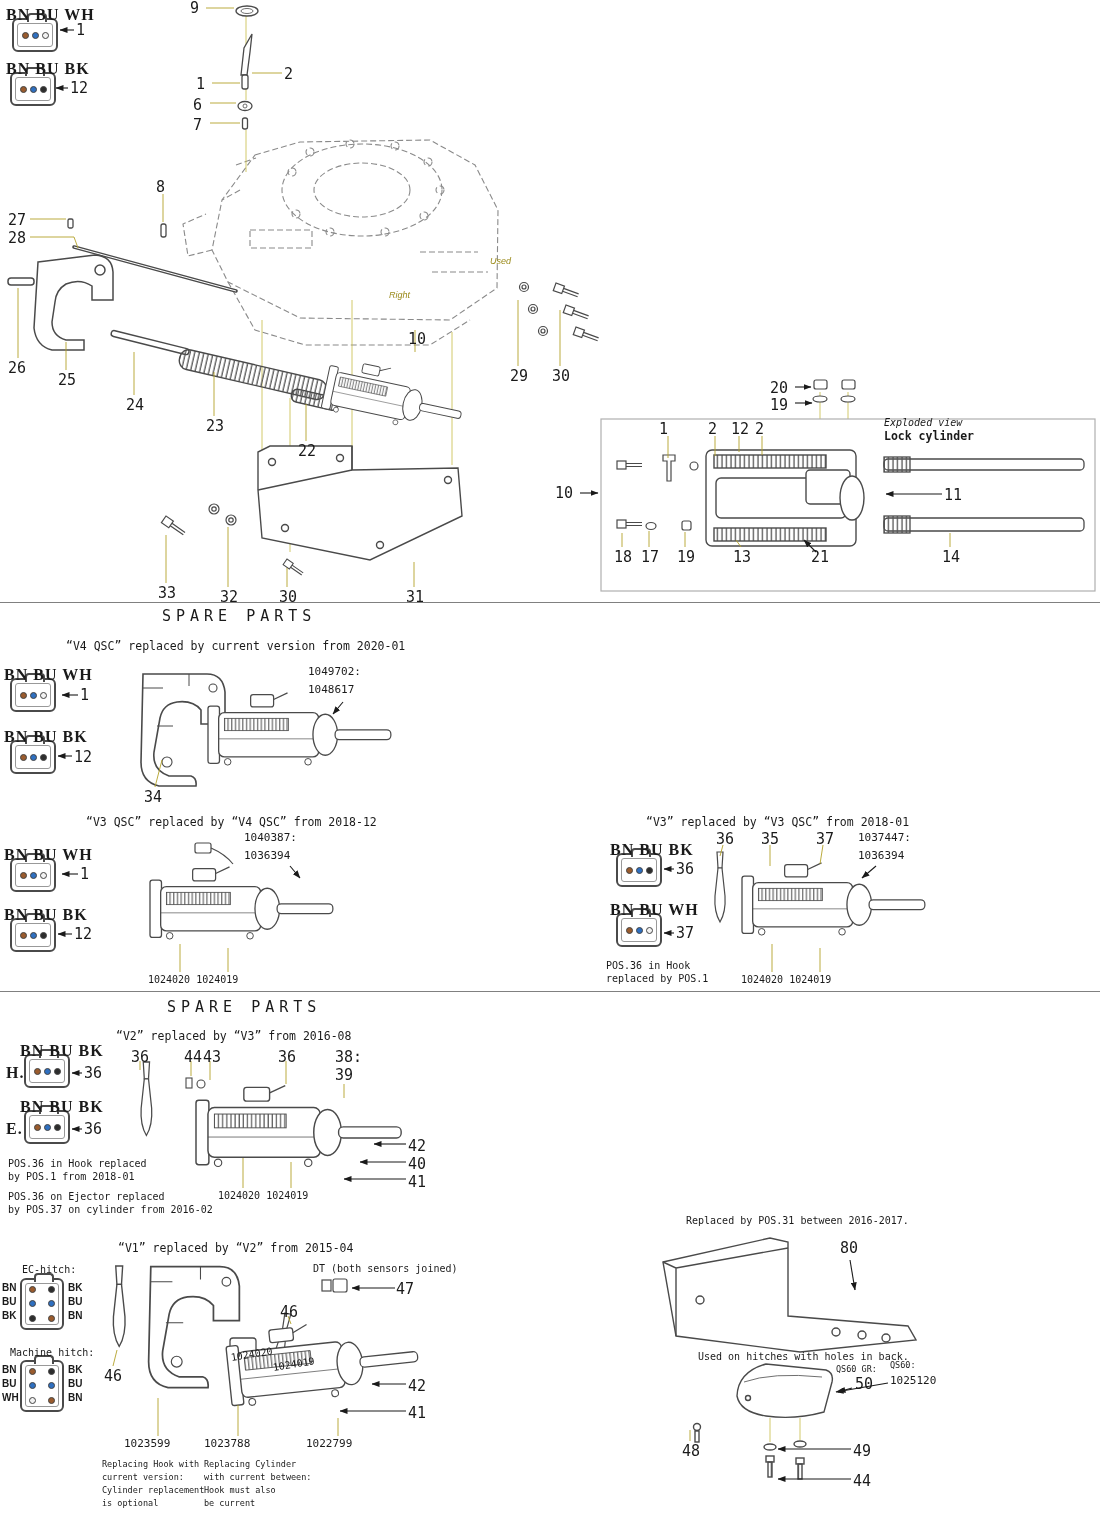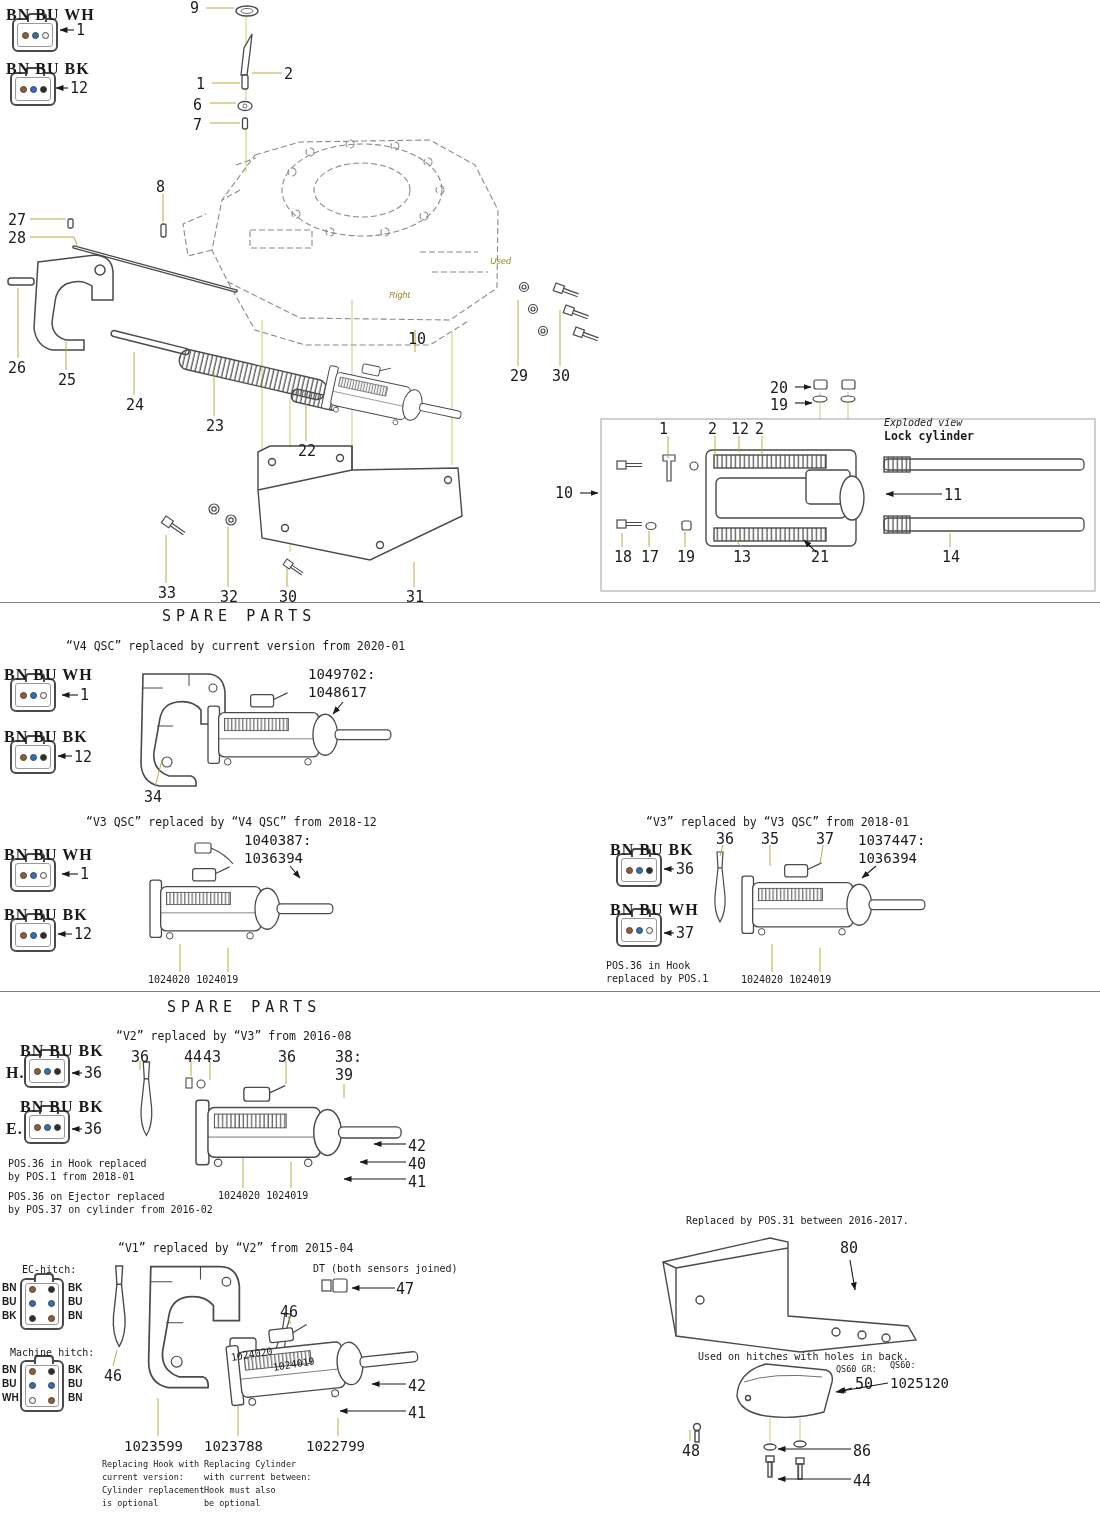--- a/index.html
+++ b/index.html
@@ -4,21 +4,21 @@
 <style>
 *{box-sizing:border-box}
 body{margin:0;background:#fff}
 .stage{position:relative;width:1100px;height:1513px;background:#fff;overflow:hidden;color:#1a1a1a;font-family:"DejaVu Sans Mono",monospace}
 svg.art{position:absolute;left:0;top:0}
 .lbl{position:absolute;white-space:nowrap;line-height:1.15;font-family:"DejaVu Sans Mono",monospace;color:#1a1a1a}
 .num{font-size:15px}
 .pins{font-family:Liberation Serif, serif;font-weight:bold;font-size:16px;letter-spacing:1px}
 .pinlbl{font-family:"Liberation Sans",sans-serif;font-weight:bold;font-size:10px}
 .title{font-size:11.5px}
-.pn{font-size:14px}
+.pn{font-size:11px}
 .note{font-size:10px}
 .tiny{font-size:8.5px}
 .sp{font-size:15px;letter-spacing:5px}
 .olive{color:#9b8b1c;font-style:italic;font-size:9px;font-family:"Liberation Sans",sans-serif}
 .italic{font-style:italic}
 .bold{font-weight:bold}
 .rot{transform:rotate(-9deg);transform-origin:left top;font-size:10px}
 .divider{position:absolute;left:0;width:1100px;border-top:1.2px solid #808080}
 .conn{position:absolute;background:#fff;border:2px solid #4a4a4a;border-radius:6px}
 .conn .inner{position:absolute;inset:3px;border:1px solid #999;border-radius:3px;display:flex;align-items:center;justify-content:center;gap:3px}
@@ -599,23 +599,23 @@
 <div class="lbl pn" style="left:124px;top:1438px">1023599</div>
 <div class="lbl pn" style="left:204px;top:1438px">1023788</div>
 <div class="lbl pn" style="left:306px;top:1438px">1022799</div>
 <div class="lbl tiny" style="left:102px;top:1460px">Replacing Hook with</div>
 <div class="lbl tiny" style="left:102px;top:1473px">current version:</div>
 <div class="lbl tiny" style="left:102px;top:1486px">Cylinder replacement</div>
 <div class="lbl tiny" style="left:102px;top:1499px">is optional</div>
 <div class="lbl tiny" style="left:204px;top:1460px">Replacing Cylinder</div>
 <div class="lbl tiny" style="left:204px;top:1473px">with current between:</div>
 <div class="lbl tiny" style="left:204px;top:1486px">Hook must also</div>
-<div class="lbl tiny" style="left:204px;top:1499px">be optional</div>
+<div class="lbl tiny" style="left:204px;top:1499px">be current</div>
 
 <div class="lbl tiny" style="left:836px;top:1365px">QS60 GR:</div>
 <div class="lbl num" style="left:855px;top:1376px">50</div>
 <div class="lbl tiny" style="left:890px;top:1361px">QS60:</div>
 <div class="lbl pn" style="left:890px;top:1375px">1025120</div>
 <div class="lbl num" style="left:682px;top:1443px">48</div>
-<div class="lbl num" style="left:853px;top:1443px">86</div>
+<div class="lbl num" style="left:853px;top:1443px">49</div>
 <div class="lbl num" style="left:853px;top:1473px">44</div>
 
 </div>
 
 </body></html>

